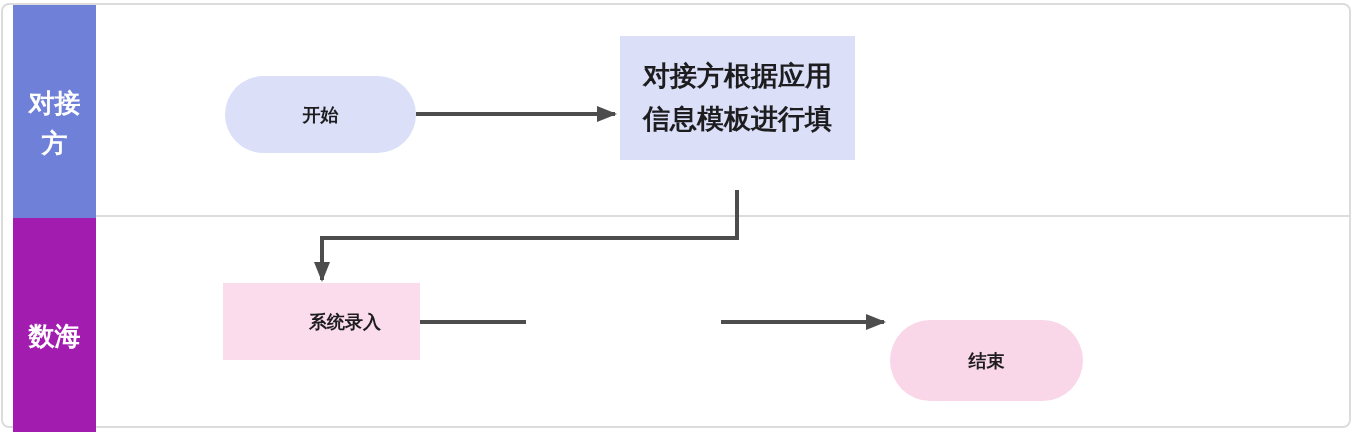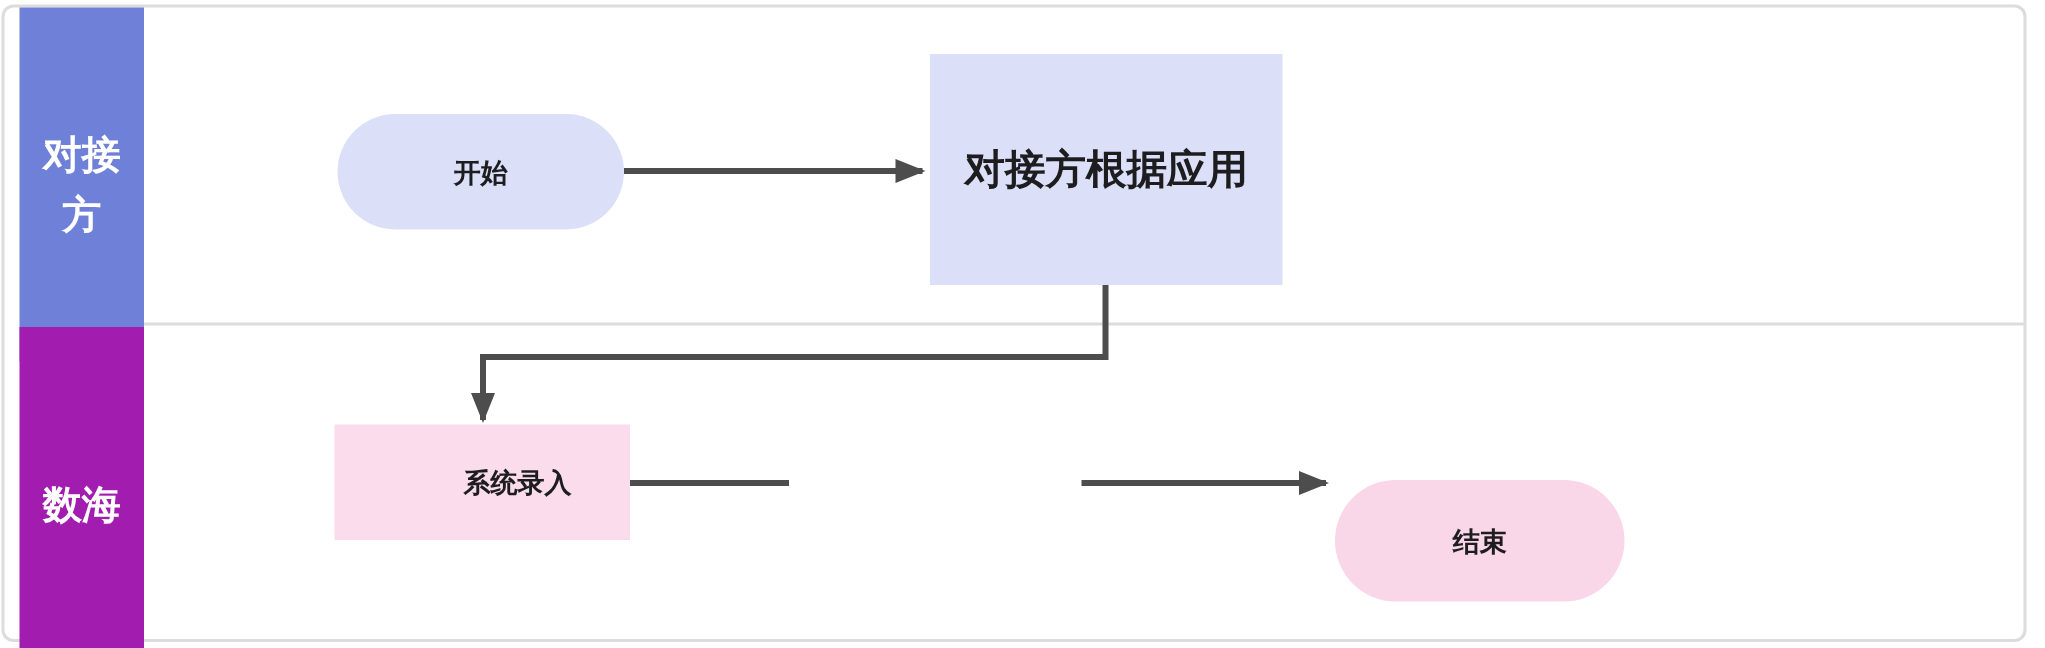--- a/index.html
+++ b/index.html
@@ -47,21 +47,21 @@
     color: #1d1d1f;
     font-size: 18px; font-weight: 700;
     text-align: center;
     box-sizing: border-box;
   }
   .lavender { background: #dbdff8; }
   .pink     { background: #fbdcec; }
   .pill     { border-radius: 999px; }
 
   .node-start  { left: 225px; top: 76px;  width: 191px; height: 77px; }
-  .node-fill   { left: 620px; top: 36px;  width: 235px; height: 154px; font-size: 27px; line-height: 43px; }
+  .node-fill   { left: 620px; top: 36px;  width: 235px; height: 124px; font-size: 27px; line-height: 43px; }
   .node-system { left: 223px; top: 283px; width: 197px; height: 77px; padding-left: 47px; }
   .node-assign { left: 525px; top: 283px; width: 196px; height: 80px; line-height: 39px; }
   .node-end    { left: 890px; top: 282px; width: 193px; height: 81px; background: #f9d6e8; margin-top: 38px; }
 
   .arrows {
     position: absolute;
     left: 0; top: 0;
     pointer-events: none;
   }
   .arrows line, .arrows polyline {
@@ -98,20 +98,21 @@
     <line x1="420" y1="322" x2="526" y2="322"></line>
     <line x1="721" y1="322" x2="884" y2="322" marker-end="url(#ah)"></line>
   </svg>
 
   <div class="node pill lavender node-start">
     <span>开始</span>
   </div>
 
   <div class="node lavender node-fill">
     <div>对接方根据应用</div>
+    <div>信息模板进行填</div>
   </div>
 
   <div class="node pink node-system">
     <span>系统录入</span>
   </div>
 
 
   <div class="node pill node-end">
     <span>结束</span>
   </div>

